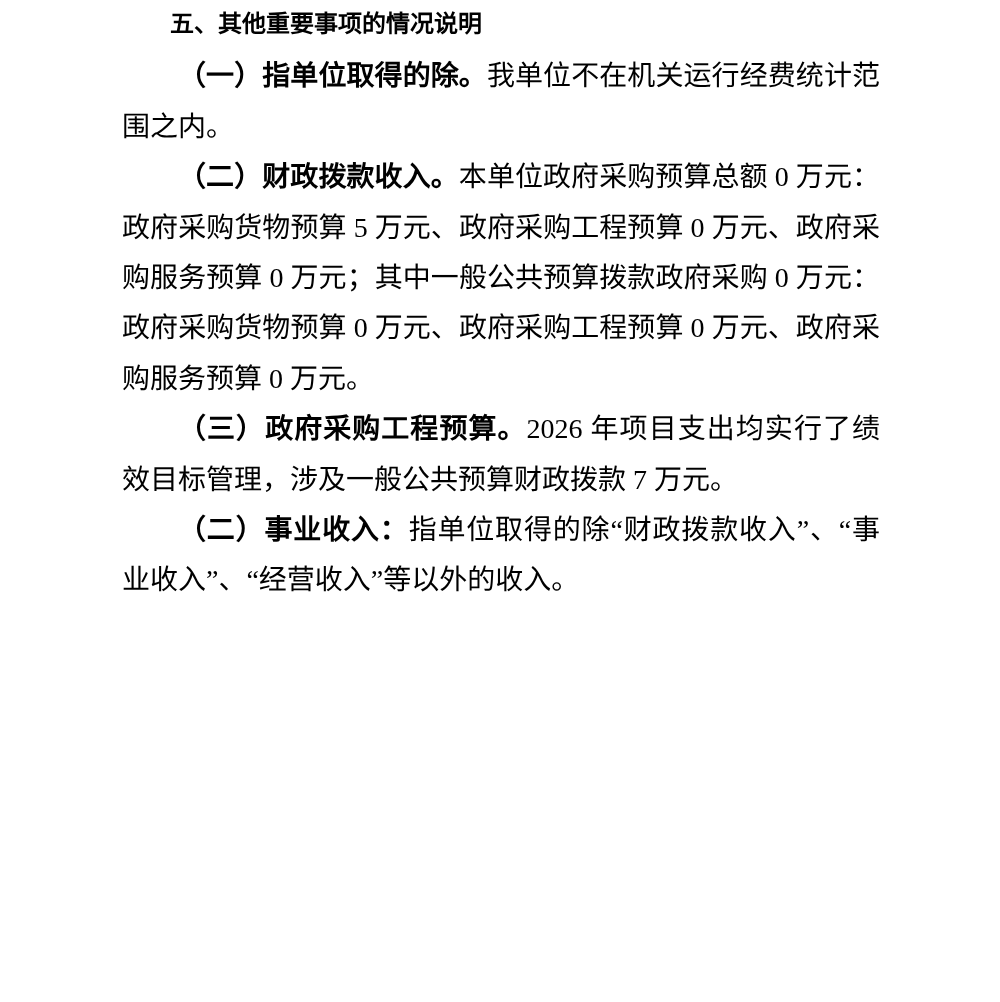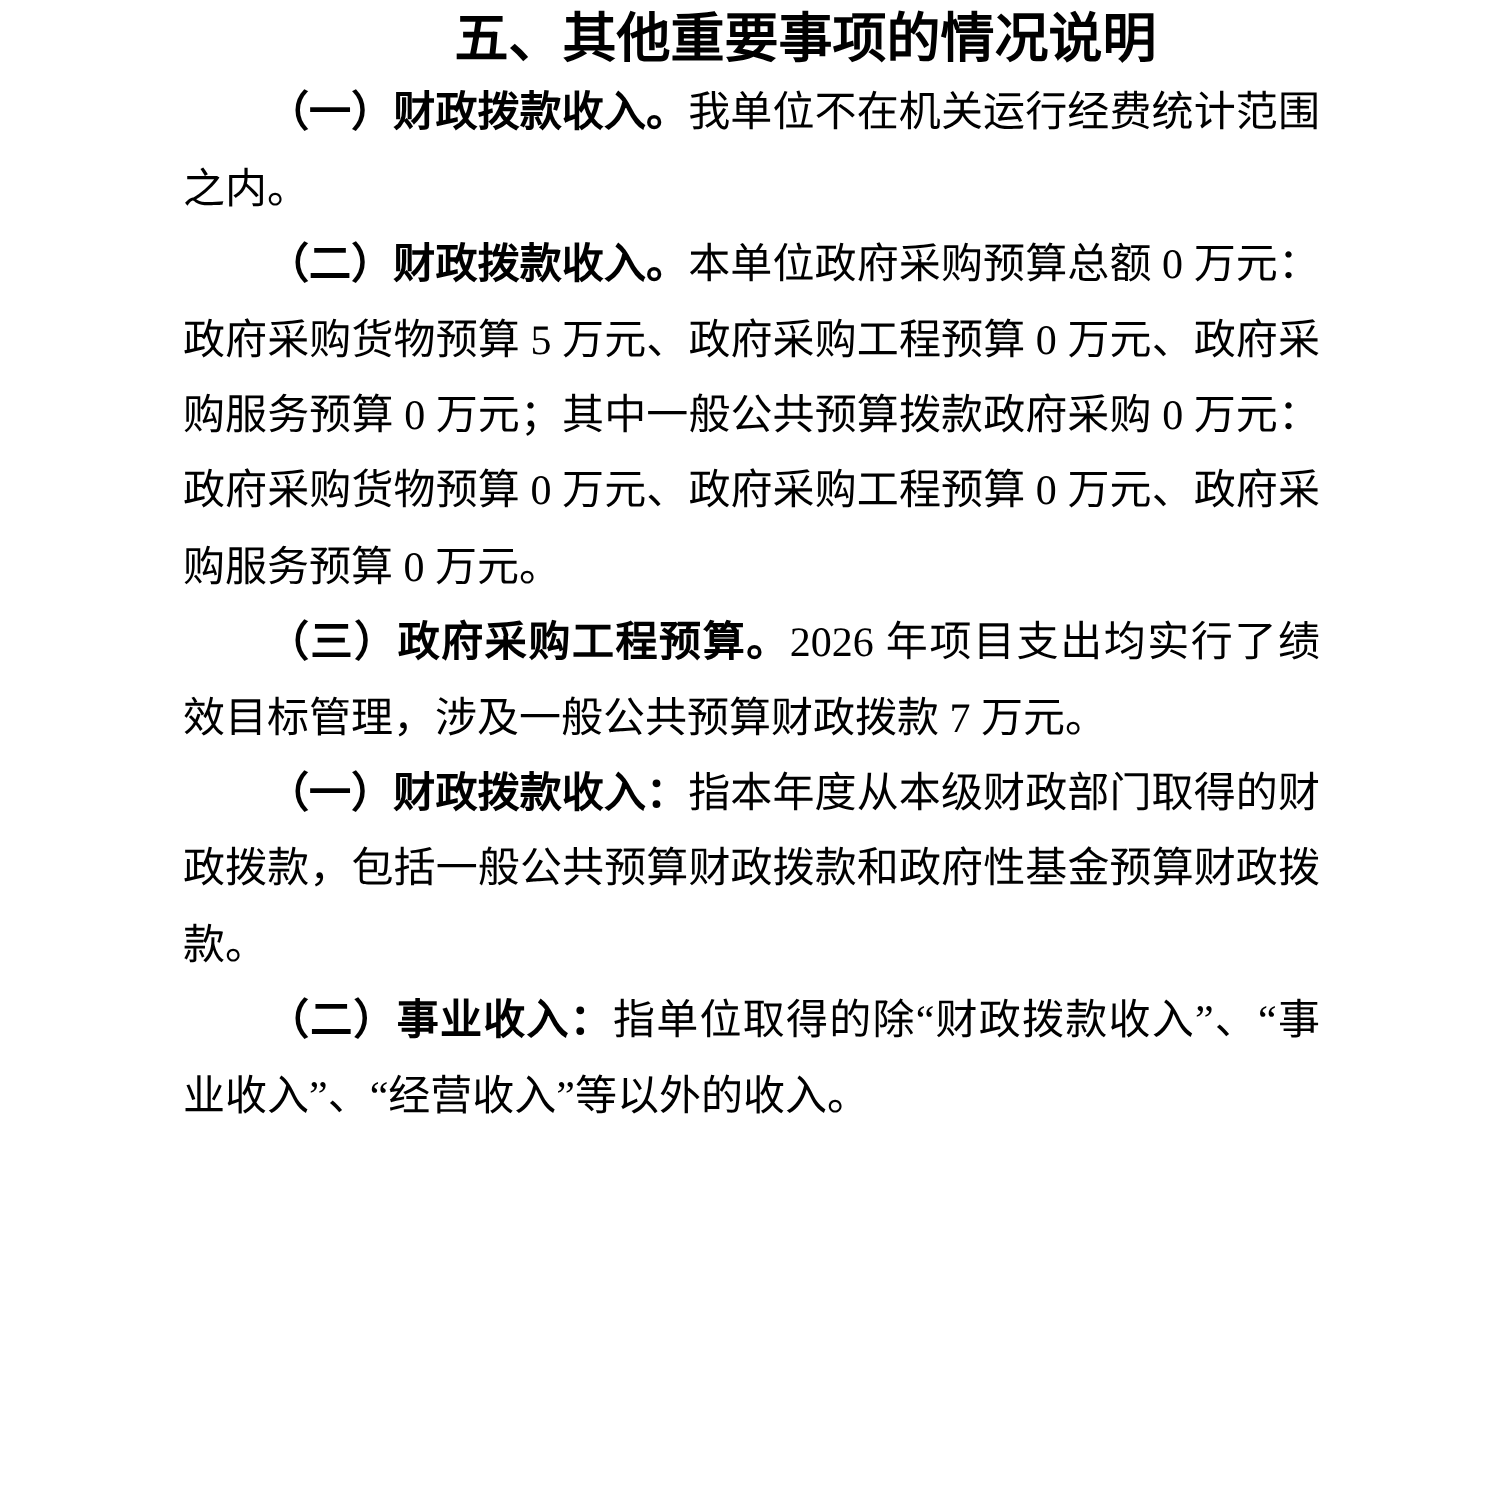--- a/index.html
+++ b/index.html
@@ -13,27 +13,27 @@
     overflow: hidden;
   }
   .doc {
     box-sizing: border-box;
     width: 1000px;
     height: 1002px;
     padding: 1px 120px 0 122px;
     color: #000000;
   }
   .heading {
-    font-family: Liberation Sans, sans-serif;
+    font-family: Liberation Mono, monospace;
     font-weight: 700;
-    font-size: 36px;
+    font-size: 24px;
     line-height: 50.4px;
     margin: 0;
     text-indent: 2em;
-    text-align: center;
+    text-align: left;
     white-space: nowrap;
   }
   .para {
     font-family: "Liberation Serif", serif;
     font-size: 28px;
     line-height: 50.4px;
     margin: 0;
     text-indent: 2em;
     text-align: justify;
     text-justify: inter-ideograph;
@@ -42,25 +42,24 @@
     font-weight: 700;
   }
 </style>
 </head>
 <body>
 
 <main class="doc">
 
   <h2 class="heading">五、其他重要事项的情况说明</h2>
 
-  <p class="para"><span class="lead">（一）财政拨款收入。</span><span>我单位不在机关运行经费统计范围之内。</span></p>
+  <p class="para"><span class="lead">（一）指单位取得的除。</span><span>我单位不在机关运行经费统计范围之内。</span></p>
 
   <p class="para"><span class="lead">（二）财政拨款收入。</span><span>本单位政府采购预算总额 0 万元：政府采购货物预算 5 万元、政府采购工程预算 0 万元、政府采购服务预算 0 万元；其中一般公共预算拨款政府采购 0 万元：政府采购货物预算 0 万元、政府采购工程预算 0 万元、政府采购服务预算 0 万元。</span></p>
 
   <p class="para"><span class="lead">（三）政府采购工程预算。</span><span>2026 年项目支出均实行了绩效目标管理，涉及一般公共预算财政拨款 7 万元。</span></p>
 
 
 
-  <p class="para"><span class="lead">（一）财政拨款收入：</span><span>指本年度从本级财政部门取得的财政拨款，包括一般公共预算财政拨款和政府性基金预算财政拨款。</span></p>
 
   <p class="para"><span class="lead">（二）事业收入：</span><span>指单位取得的除“财政拨款收入”、“事业收入”、“经营收入”等以外的收入。</span></p>
 
 </main>
 
 </body></html>

